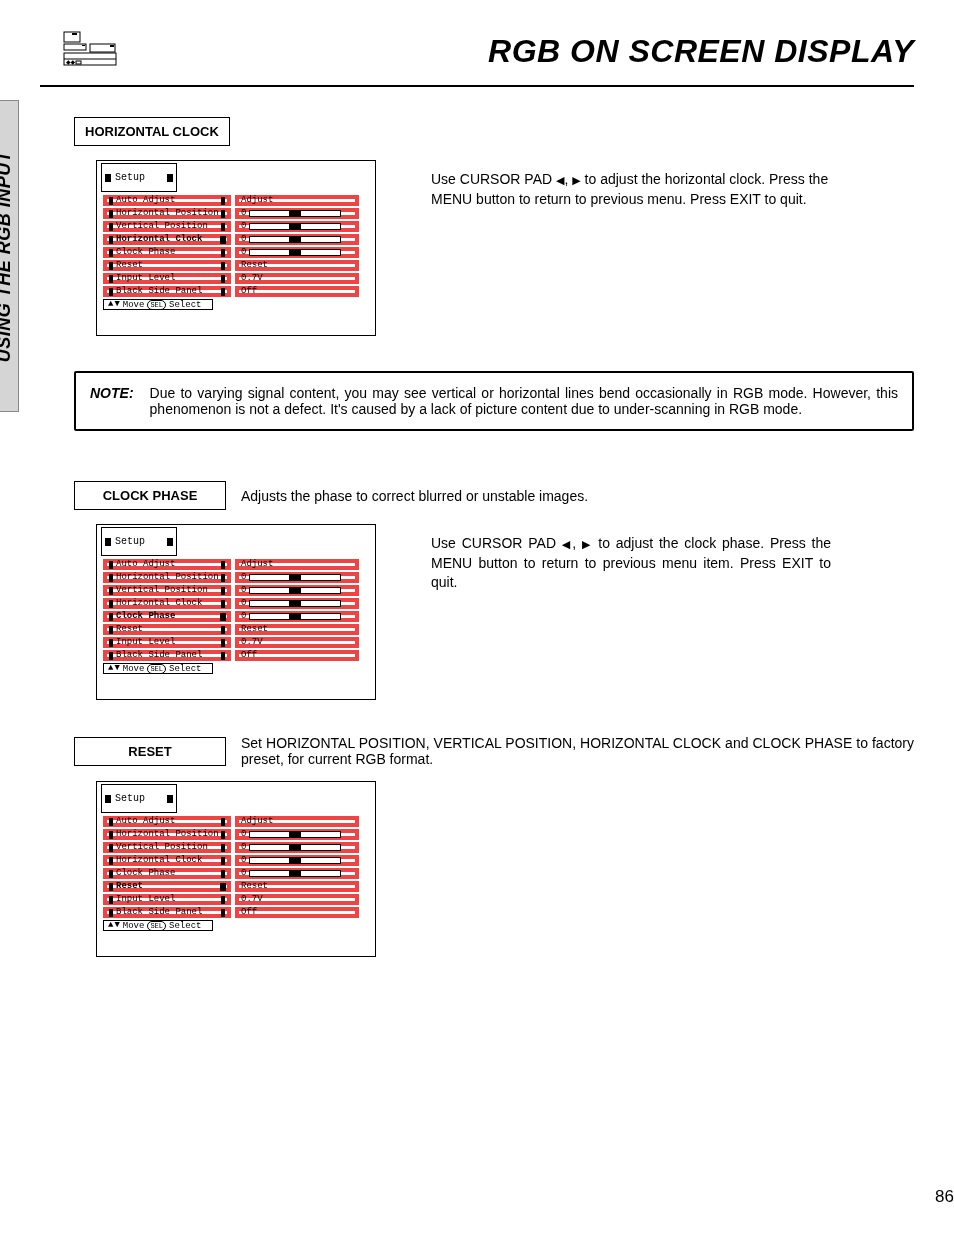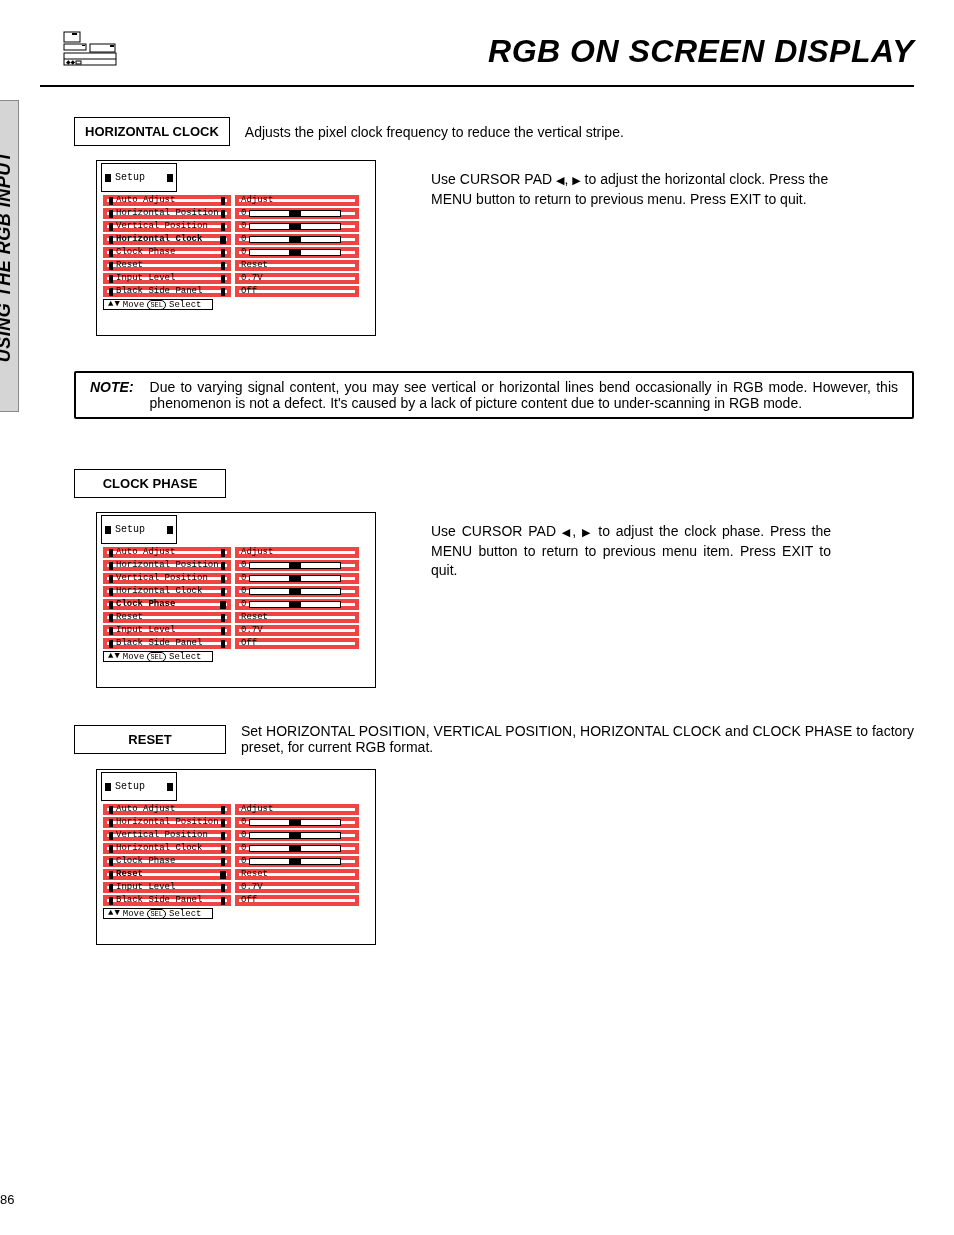--- a/index.html
+++ b/index.html
@@ -203,35 +203,35 @@
     display: flex;
     align-items: center;
     gap: 3px;
     height: 11px;
     box-sizing: border-box;
   }
   .osd-hint .arr { font-size: 9px; line-height: 9px; }
   .note-box {
     border: 2px solid #000;
     border-radius: 2px;
-    padding: 6px 14px;
+    padding: 12px 14px;
     margin: 18px 0 50px 0;
     font-size: 14px;
     display: flex;
     gap: 16px;
   }
   .note-box .nlabel { font-weight: bold; font-style: italic; }
   .note-box .ntext { text-align: justify; flex:1; }
   .page-num {
     position: absolute;
     bottom: 28px;
     left: 0;
     width: 100%;
-    text-align: left;
-    font-size: 13px;
+    text-align: right;
+    font-size: 17px;
   }
   .tri { font-size: 11px; }
 </style>
 </head>
 <body>
 
 <div class="page">
 
   <div class="header-row">
     <div class="header-icon">
@@ -253,21 +253,20 @@
 
   <div class="side-tab">
     <span>USING THE RGB INPUT</span>
   </div>
 
   <div class="content">
     <div id="sections-mount">
         <div class="section">
           <div class="section-top">
             <div class="label-box">HORIZONTAL CLOCK</div>
-            <div class="desc">Adjusts the pixel clock frequency to reduce the vertical stripe.</div>
           </div>
           <div class="body-row">
             <div class="osd">
               <div class="osd-title-row">
                 <div class="osd-title-box">Setup</div>
               </div>
               <div class="osd-row">
                 <div class="osd-cell left">
                   <span class="lbl">Auto Adjust</span>
                 </div>
@@ -346,20 +345,21 @@
             <div class="right-text">Use CURSOR PAD <span class="tri">◀</span>, <span class="tri">▶</span> to adjust the horizontal clock.  Press the MENU button to return to previous menu.  Press EXIT to quit.</div>
           </div>
         </div>
         <div class="note-box">
           <div class="nlabel">NOTE:</div>
           <div class="ntext">Due to varying signal content, you may see vertical or horizontal lines bend occasionally in RGB mode.  However, this phenomenon is not a defect.  It's caused by a lack of picture content due to under-scanning in RGB mode.</div>
         </div>
         <div class="section">
           <div class="section-top">
             <div class="label-box">CLOCK PHASE</div>
+            <div class="desc">Adjusts the phase to correct blurred or unstable images.</div>
           </div>
           <div class="body-row">
             <div class="osd">
               <div class="osd-title-row">
                 <div class="osd-title-box">Setup</div>
               </div>
               <div class="osd-row">
                 <div class="osd-cell left">
                   <span class="lbl">Auto Adjust</span>
                 </div>

